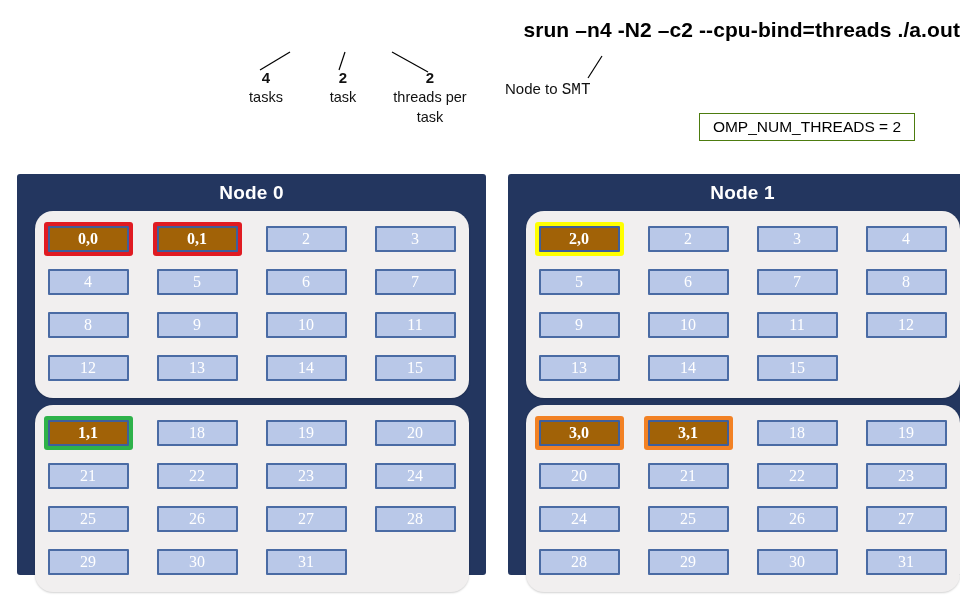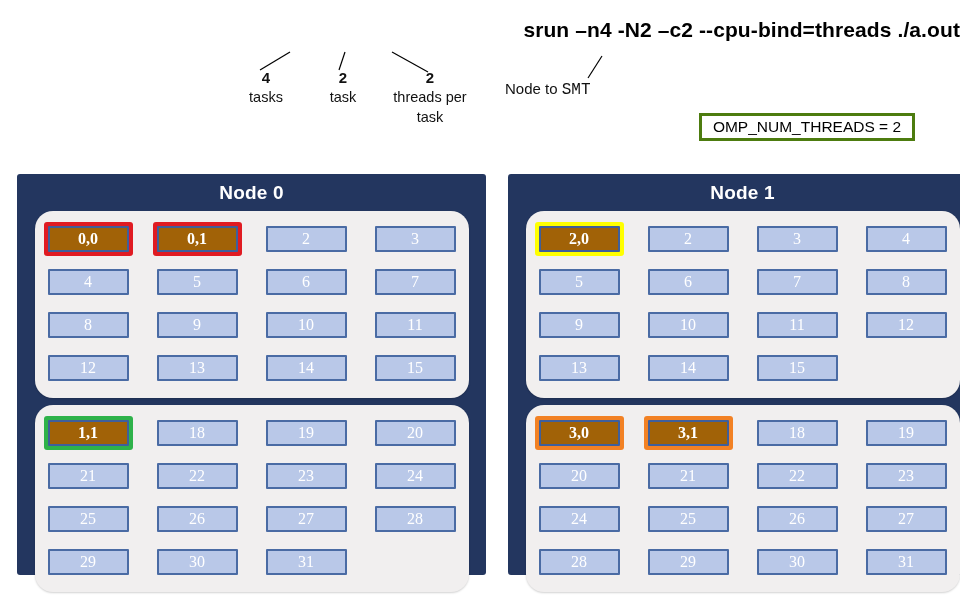--- a/index.html
+++ b/index.html
@@ -76,21 +76,21 @@
     width: 960px;
     height: 174px;
   }
 
   #omp-box {
     position: absolute;
     left: 699px;
     top: 113px;
     width: 216px;
     height: 28px;
-    border: 3px solid #4d7c0f;
+    border: 1px solid #4d7c0f;
     background: #ffffff;
     display: flex;
     align-items: center;
     justify-content: center;
     font-size: 15.5px;
     color: #000000;
     box-sizing: border-box;
   }
 
   

